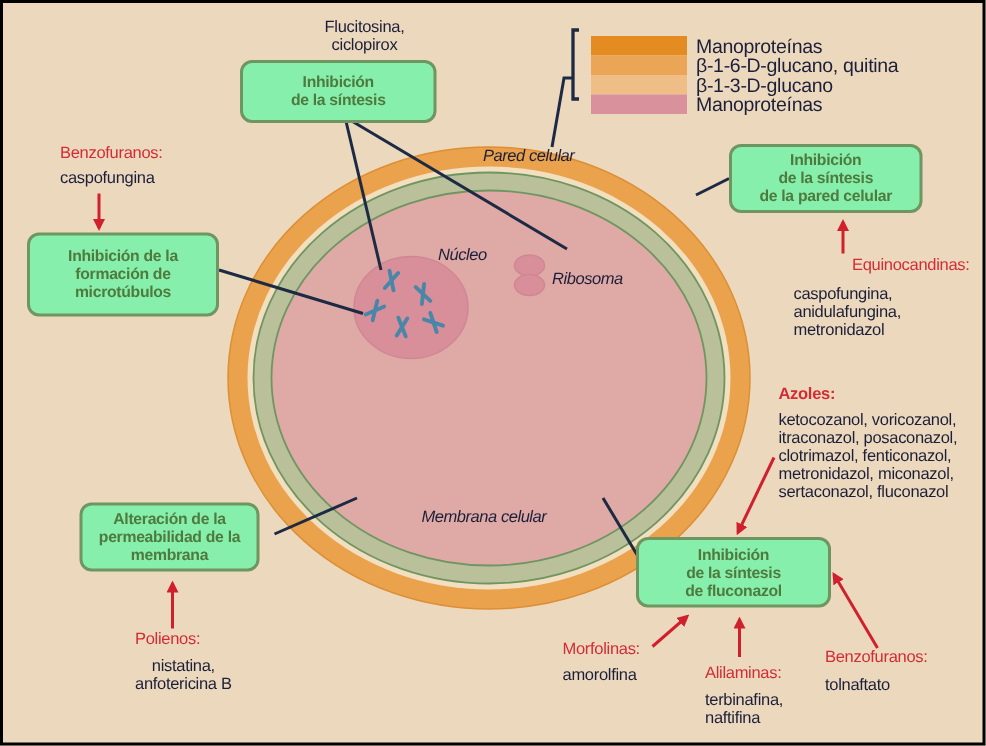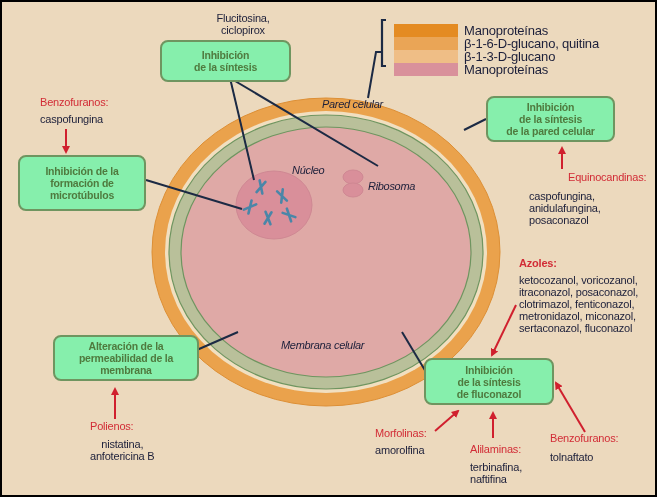--- a/index.html
+++ b/index.html
@@ -155,21 +155,21 @@
     <span>formación de</span>
     <span>microtúbulos</span>
   </div>
 
   <div class="box" style="left:484px; top:94px; width:129px; height:46px;">
     <span>Inhibición</span>
     <span>de la síntesis</span>
     <span>de la pared celular</span>
   </div>
 
-  <div class="box" style="left:51px; top:333px; width:146px; height:46px;">
+  <div class="box" style="left:51px; top:333px; width:120px; height:46px;">
     <span>Alteración de la</span>
     <span>permeabilidad de la</span>
     <span>membrana</span>
   </div>
 
   <div class="box" style="left:422px; top:356px; width:130px; height:47px;">
     <span>Inhibición</span>
     <span>de la síntesis</span>
     <span>de fluconazol</span>
   </div>
@@ -181,21 +181,21 @@
 
   <div class="class-label" style="left:38px; top:94px;">Benzofuranos:</div>
   <div class="drug-text" style="left:38px; top:111px;">
     <div>caspofungina</div>
   </div>
 
   <div class="class-label" style="left:527px; top:169px;margin-left:39px;">Equinocandinas:</div>
   <div class="drug-text" style="left:527px; top:188px;">
     <div>caspofungina,</div>
     <div>anidulafungina,</div>
-    <div>posaconazol</div>
+    <div>metronidazol</div>
   </div>
 
   <div class="class-label" style="left:517px; top:255px; font-weight:bold;">Azoles:</div>
   <div class="drug-text" style="left:517px; top:272px;">
     <div>ketocozanol, voricozanol,</div>
     <div>itraconazol, posaconazol,</div>
     <div>clotrimazol, fenticonazol,</div>
     <div>metronidazol, miconazol,</div>
     <div>sertaconazol, fluconazol</div>
   </div>

